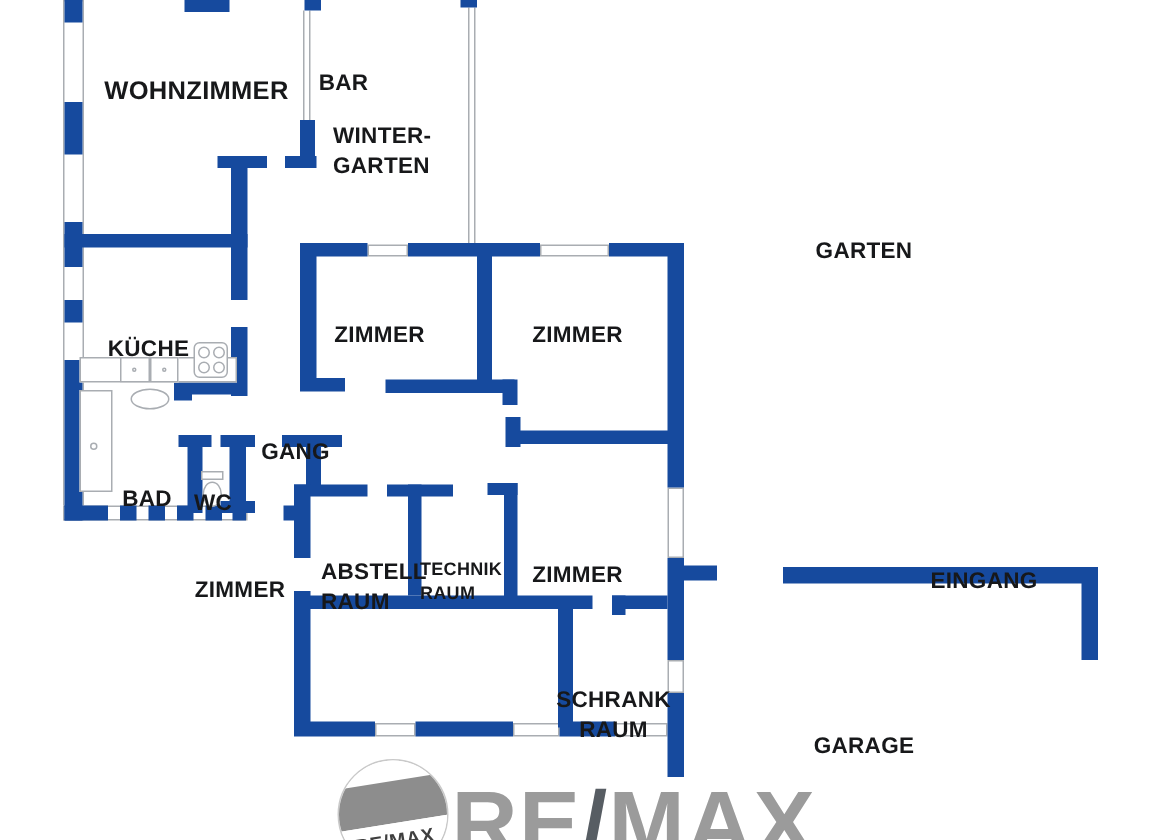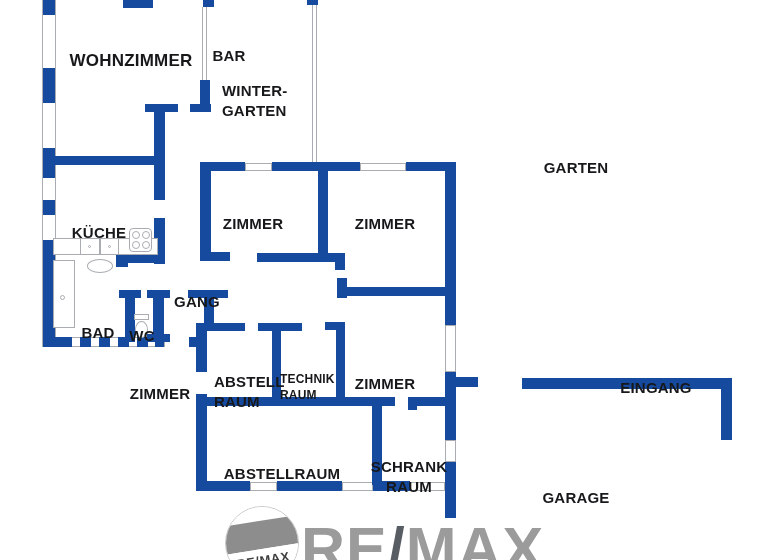--- a/index.html
+++ b/index.html
@@ -134,21 +134,20 @@
       <div class="abs room-label center" style="left: 576px; top: 139px; font-size: 15px;">GARTEN</div>
       <div class="abs room-label center" style="left: 253px; top: 195px; font-size: 15px;">ZIMMER</div>
       <div class="abs room-label center" style="left: 385px; top: 195px; font-size: 15px;">ZIMMER</div>
       <div class="abs room-label center" style="left: 197px; top: 273px; font-size: 15px;">GANG</div>
       <div class="abs room-label center" style="left: 98px; top: 304px; font-size: 15px;">BAD</div>
       <div class="abs room-label center" style="left: 142px; top: 307px; font-size: 15px;">WC</div>
       <div class="abs room-label center" style="left: 160px; top: 365px; font-size: 15px;">ZIMMER</div>
       <div class="abs room-label left" style="left: 214px; top: 343px; font-size: 15px;">ABSTELL<br>RAUM</div>
       <div class="abs room-label left" style="left: 280px; top: 343px; font-size: 12px;">TECHNIK<br>RAUM</div>
       <div class="abs room-label center" style="left: 385px; top: 355px; font-size: 15px;">ZIMMER</div>
-      <div class="abs room-label center" style="left: 282px; top: 445px; font-size: 15px;">ABSTELLRAUM</div>
       <div class="abs room-label centerx" style="left: 409px; top: 428px; font-size: 15px;">SCHRANK<br>RAUM</div>
       <div class="abs room-label center" style="left: 656px; top: 359px; font-size: 15px;">EINGANG</div>
       <div class="abs room-label center" style="left: 576px; top: 469px; font-size: 15px; text-align: right;">GARAGE</div>
     </div>
 
   <div id="balloon" class="abs" style="left:225px;top:506px;width:74px;height:74px;">
     <div class="rot">
       <div class="b1"></div>
       <div class="b2"></div>
       <div class="b3">

